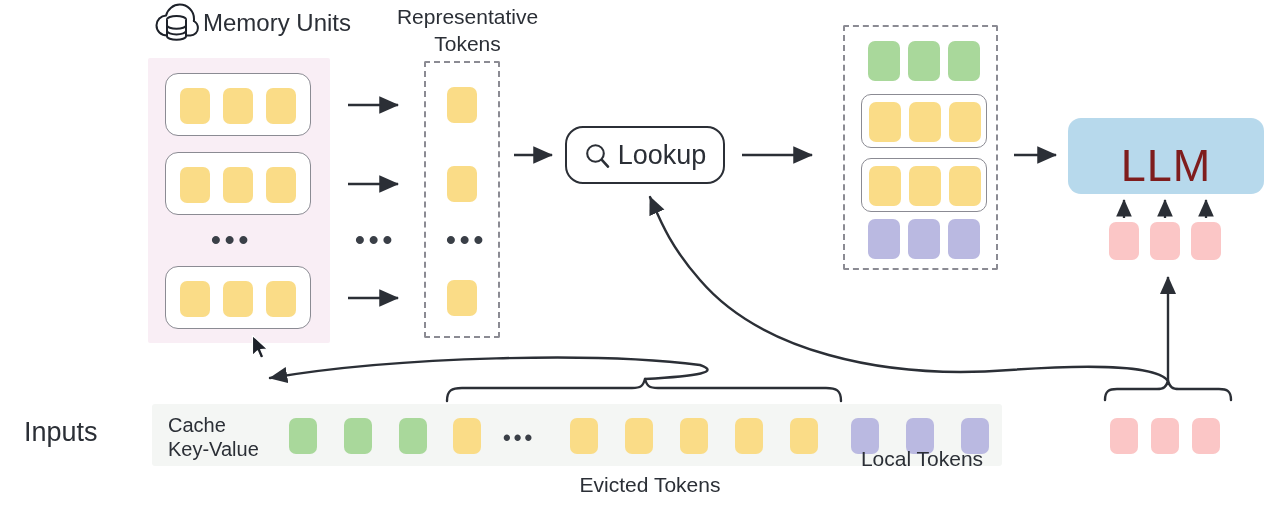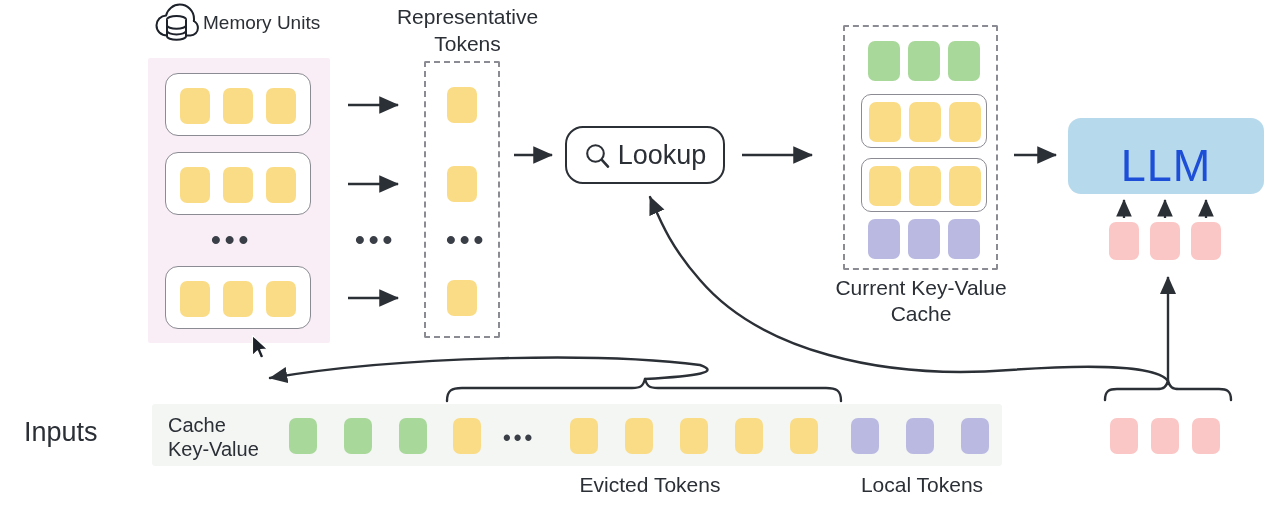--- a/index.html
+++ b/index.html
@@ -9,21 +9,21 @@
     color:#2b2f36;overflow:hidden;position:relative;
   }
   .stage{position:absolute;left:0;top:0;width:1280px;height:509px;}
   .abs{position:absolute;}
 
   
   .lbl{font-size:25px;line-height:30px;color:#2b2f36;white-space:pre-line;}
   .lbl-side{font-size:27px;line-height:33px;}
   .lbl-cap{font-size:21px;line-height:26px;text-align:center;}
   .lbl-head{font-size:21px;line-height:27px;text-align:center;}
-  .lbl-mem{font-size:19px;line-height:27px;}
+  .lbl-mem{font-size:24px;line-height:27px;}
   .lbl-pkv{font-size:20px;line-height:24px;}
 
   
   .ctx-bg{background:#f9eef5;border-radius:2px;}
   .inputs-bg{background:#f4f6f4;border-radius:3px;}
 
   .unit{
     border:1.6px solid #8b8b93;border-radius:13px;background:#ffffff;
     box-sizing:border-box;
   }
@@ -39,21 +39,21 @@
     border:2px solid #2b2f36;border-radius:18px;background:#fff;
     box-sizing:border-box;display:flex;align-items:center;justify-content:center;
     gap:7px;
   }
   .lookup-text{font-size:27px;line-height:30px;color:#2b2f36;}
 
   .llm{
     background:#b7d9ec;border-radius:13px;
     display:flex;align-items:center;justify-content:center;
   }
-  .llm-text{font-size:45px;line-height:48px;color:#1d4ed8;letter-spacing:1px;margin-top:20px;}
+  .llm-text{font-size:45px;line-height:48px;color:#7f1d1d;letter-spacing:1px;margin-top:20px;}
 
   .dots{
     font-size:28px;line-height:20px;color:#3a3f47;letter-spacing:4px;
     font-weight:700;
   }
   .dots-sm{font-size:22px;letter-spacing:3px;}
 
   svg.over{position:absolute;left:0;top:0;width:1280px;height:509px;pointer-events:none;}
 </style>
 </head>
@@ -140,22 +140,20 @@
     <div class="abs tok y" style="left:47px;top:7px;width:32px;height:40px;"></div>
     <div class="abs tok y" style="left:87px;top:7px;width:32px;height:40px;"></div>
   </div>
 
   <div class="abs" style="left:868px;top:219px;width:112px;height:42px;">
     <div class="abs tok p" style="left:0px;top:0px;width:32px;height:40px;"></div>
     <div class="abs tok p" style="left:40px;top:0px;width:32px;height:40px;"></div>
     <div class="abs tok p" style="left:80px;top:0px;width:32px;height:40px;"></div>
   </div>
 
-  <div class="abs lbl lbl-cap" style="left:806px;top:275px;width:230px;">Current Key-Value
-Cache</div>
 
   <div class="abs llm" style="left:1068px;top:118px;width:196px;height:76px;">
     <span class="llm-text">LLM</span>
   </div>
 
   <div class="abs tok k" style="left:1109px;top:222px;width:30px;height:38px;"></div>
   <div class="abs tok k" style="left:1150px;top:222px;width:30px;height:38px;"></div>
   <div class="abs tok k" style="left:1191px;top:222px;width:30px;height:38px;"></div>
 
   <div class="abs inputs-bg" style="left:152px;top:404px;width:850px;height:62px;"></div>
@@ -177,21 +175,21 @@
 
   <div class="abs tok p" style="left:851px;top:418px;width:28px;height:36px;"></div>
   <div class="abs tok p" style="left:906px;top:418px;width:28px;height:36px;"></div>
   <div class="abs tok p" style="left:961px;top:418px;width:28px;height:36px;"></div>
 
   <div class="abs tok k" style="left:1110px;top:418px;width:28px;height:36px;"></div>
   <div class="abs tok k" style="left:1151px;top:418px;width:28px;height:36px;"></div>
   <div class="abs tok k" style="left:1192px;top:418px;width:28px;height:36px;"></div>
 
   <div class="abs lbl lbl-cap" style="left:550px;top:472px;width:200px;">Evicted Tokens</div>
-  <div class="abs lbl lbl-cap" style="left:822px;top:472px;width:200px;">Local Tokens</div>
+  <div class="abs lbl lbl-cap" style="left:822px;top:446px;width:200px;">Local Tokens</div>
 
   <svg class="over" viewBox="0 0 1280 509">
     <defs>
       <marker id="ah" markerWidth="9" markerHeight="9" refX="7.2" refY="3.4" orient="auto" markerUnits="strokeWidth">
         <path d="M0,0 L7.6,3.4 L0,6.8 z" fill="#2b2f36"></path>
       </marker>
       <marker id="ahs" markerWidth="9" markerHeight="9" refX="7.2" refY="3.4" orient="auto" markerUnits="strokeWidth">
         <path d="M0,0 L7.6,3.4 L0,6.8 z" fill="#2b2f36"></path>
       </marker>
     </defs>

